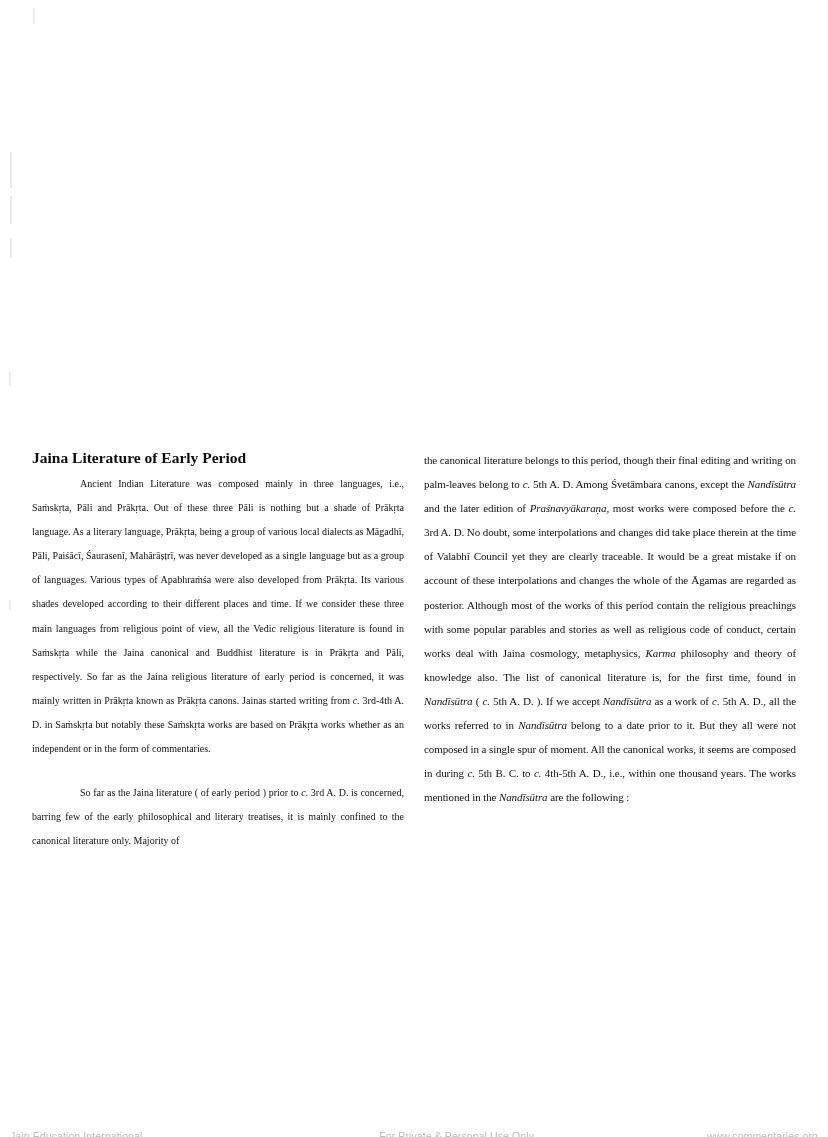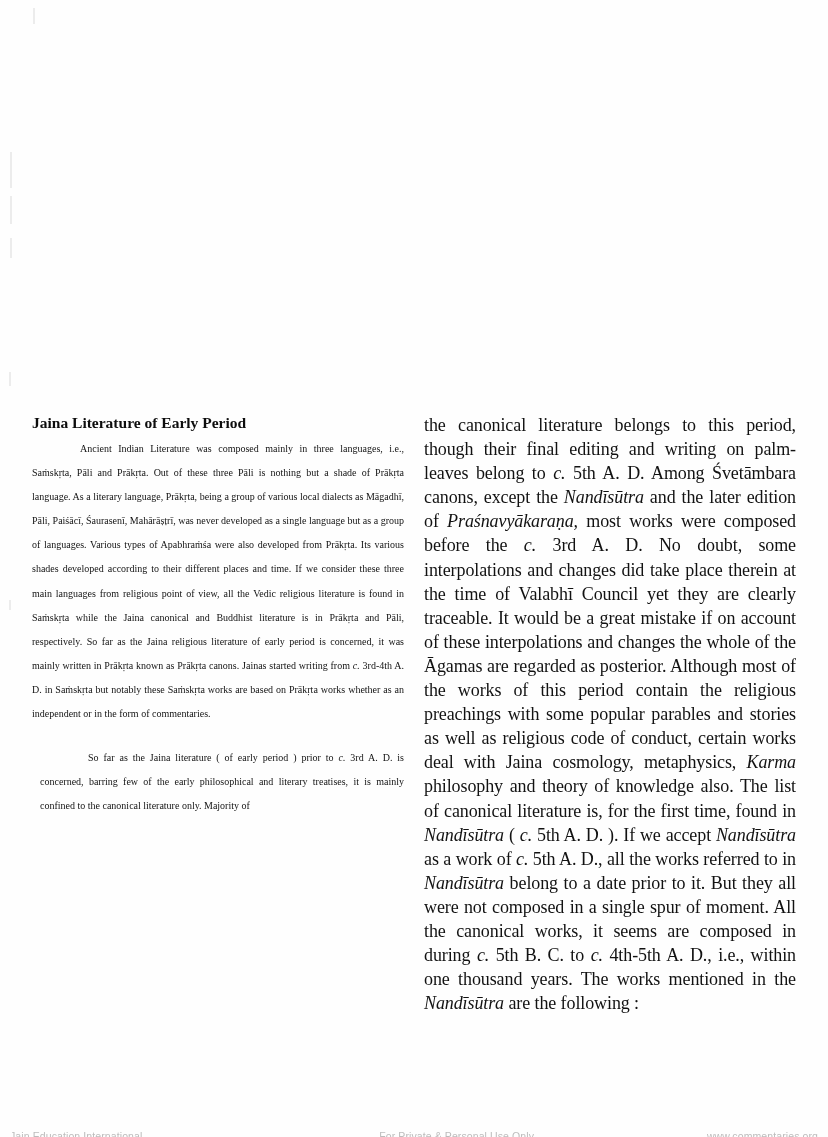--- a/index.html
+++ b/index.html
@@ -37,21 +37,21 @@
     letter-spacing: .2px;
     color: #0d0d0d;
     white-space: nowrap;
   }
   .title .it {
     font-style: italic;
   }
 
   .columns {
     position: absolute;
-    top: 413px;
+    top: 448px;
     left: 32px;
     width: 764px;
     display: flex;
     gap: 20px;
   }
   .col {
     width: 372px;
   }
 
   .subhead {
@@ -69,24 +69,23 @@
     text-align: justify;
     text-justify: inter-word;
     color: #121212;
     hyphens: none;
   }
   p.body.indent {
     text-indent: 48px;
   }
   p.body + p.body {
     margin-top: 20px;
-    margin-left: 8px;
   }
   .col-right p.body {
-    font-size: 18px;
+    font-size: 11px;
     line-height: 24.1px;
     letter-spacing: -0.1px;
   }
   .it { font-style: italic; }
 
   .footer {
     position: absolute;
     left: 10px;
     right: 10px;
     top: 1130px;

